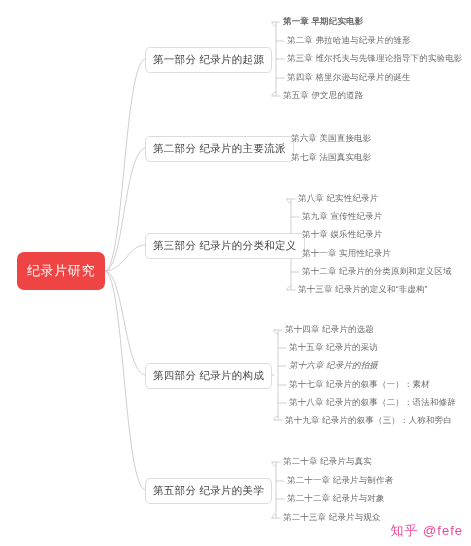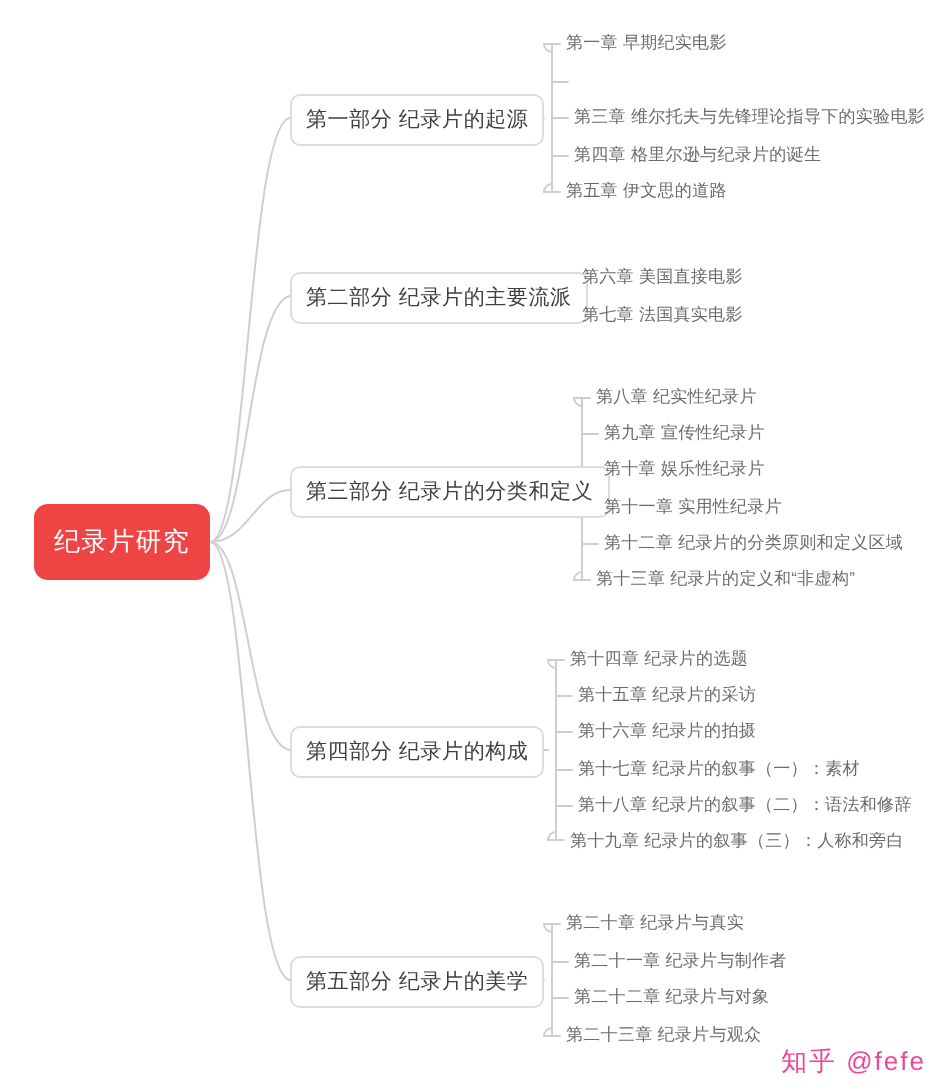--- a/index.html
+++ b/index.html
@@ -166,22 +166,25 @@
     </g>
   </svg>
 
   <div class="root-node">
     <span class="root-label">纪录片研究</span>
   </div>
 
   <div class="branch-node" style="left:145px; top:47px;">
     <span class="branch-label">第一部分 纪录片的起源</span>
   </div>
-  <div class="leaf-node" style="left:283px; top:15px;">
+  <div class="leaf-node" style="left:283px; top:15px;font-weight:bold;">
     <span class="leaf-label">第一章 早期纪实电影</span>
+  </div>
+  <div class="leaf-node" style="left:287px; top:34px;">
+    <span class="leaf-label">第二章 弗拉哈迪与纪录片的雏形</span>
   </div>
   <div class="leaf-node" style="left:287px; top:52px;">
     <span class="leaf-label">第三章 维尔托夫与先锋理论指导下的实验电影</span>
   </div>
   <div class="leaf-node" style="left:287px; top:71px;">
     <span class="leaf-label">第四章 格里尔逊与纪录片的诞生</span>
   </div>
   <div class="leaf-node" style="left:283px; top:89px;">
     <span class="leaf-label">第五章 伊文思的道路</span>
   </div>
@@ -220,21 +223,21 @@
 
   <div class="branch-node" style="left:145px; top:363px;">
     <span class="branch-label">第四部分 纪录片的构成</span>
   </div>
   <div class="leaf-node" style="left:285px; top:323px;">
     <span class="leaf-label">第十四章 纪录片的选题</span>
   </div>
   <div class="leaf-node" style="left:289px; top:341px;">
     <span class="leaf-label">第十五章 纪录片的采访</span>
   </div>
-  <div class="leaf-node" style="left:289px; top:359px;">
+  <div class="leaf-node" style="left:289px; top:359px;font-style:italic;">
     <span class="leaf-label">第十六章 纪录片的拍摄</span>
   </div>
   <div class="leaf-node" style="left:289px; top:378px;">
     <span class="leaf-label">第十七章 纪录片的叙事（一）：素材</span>
   </div>
   <div class="leaf-node" style="left:289px; top:396px;">
     <span class="leaf-label">第十八章 纪录片的叙事（二）：语法和修辞</span>
   </div>
   <div class="leaf-node" style="left:285px; top:414px;">
     <span class="leaf-label">第十九章 纪录片的叙事（三）：人称和旁白</span>

